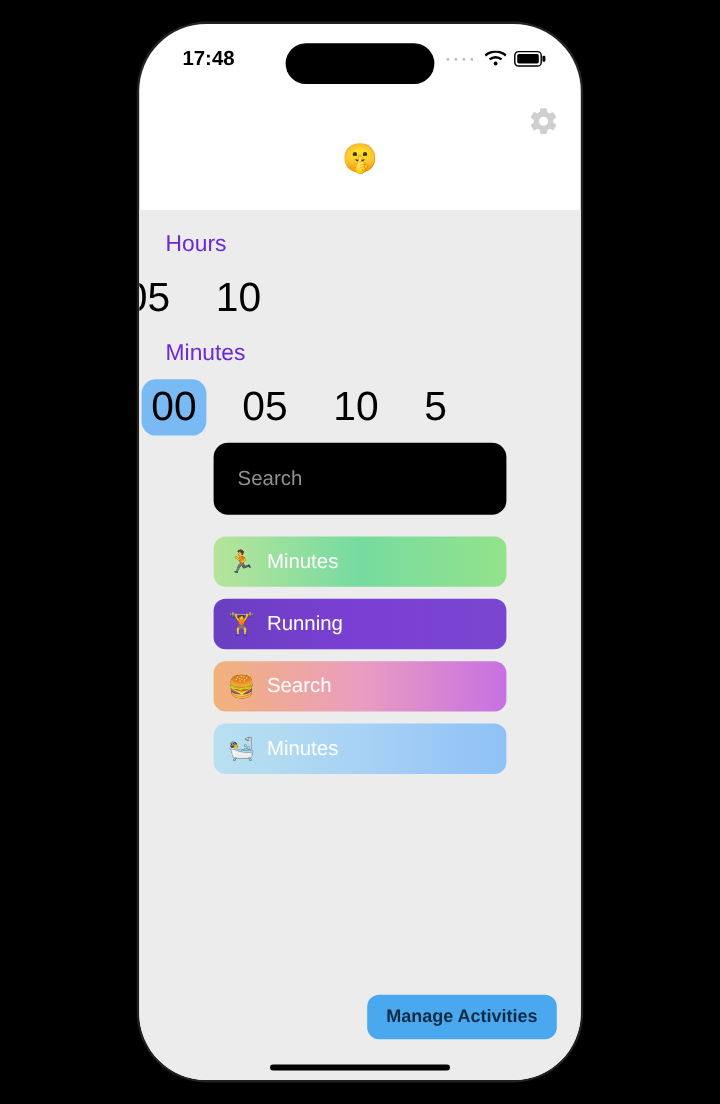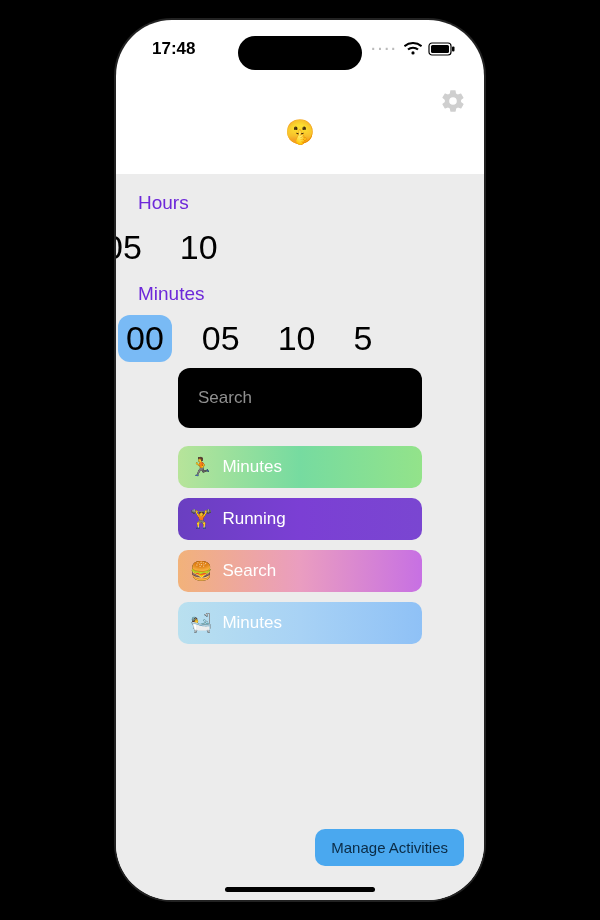--- a/index.html
+++ b/index.html
@@ -168,20 +168,21 @@
   .manage-btn {
     position: absolute;
     right: 20px;
     bottom: 34px;
     background: #4aa8ef;
     color: #0b2b45;
     font-size: 15px;
     padding: 10px 16px;
     border-radius: 10px;
     cursor: pointer;
+    font-weight: bold;
   }
 
   .home-ind {
     position: absolute;
     bottom: 8px;
     left: 50%;
     transform: translateX(-50%);
     width: 150px;
     height: 5px;
     background: #000;

